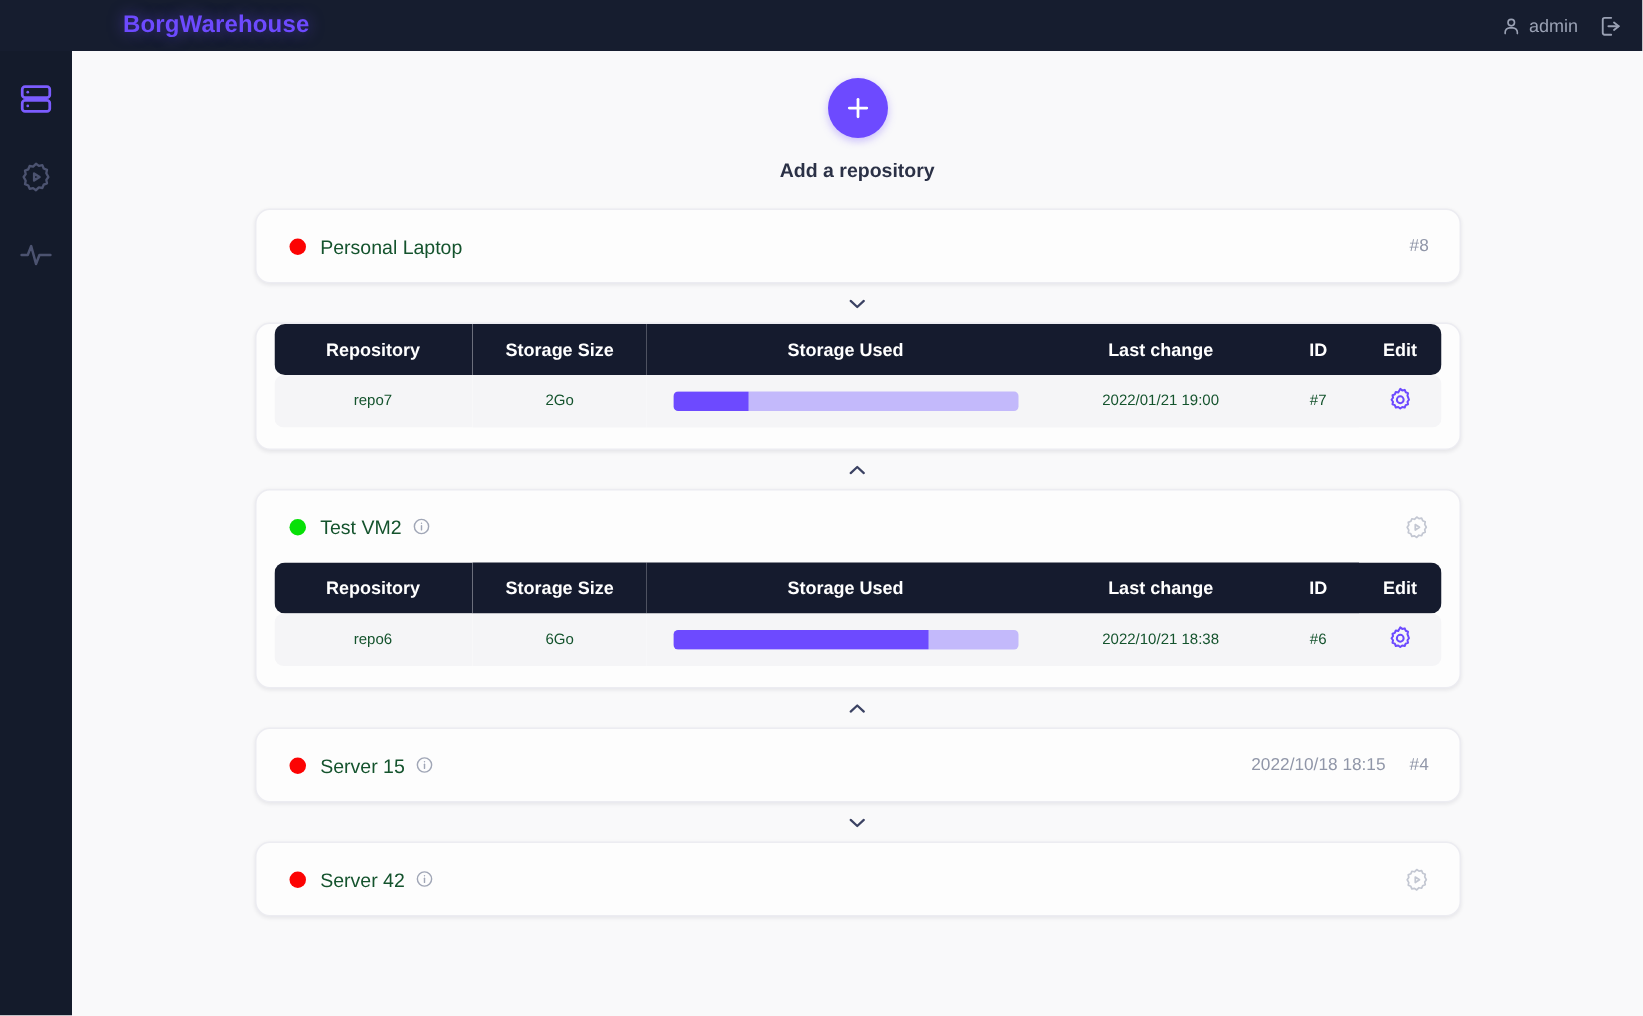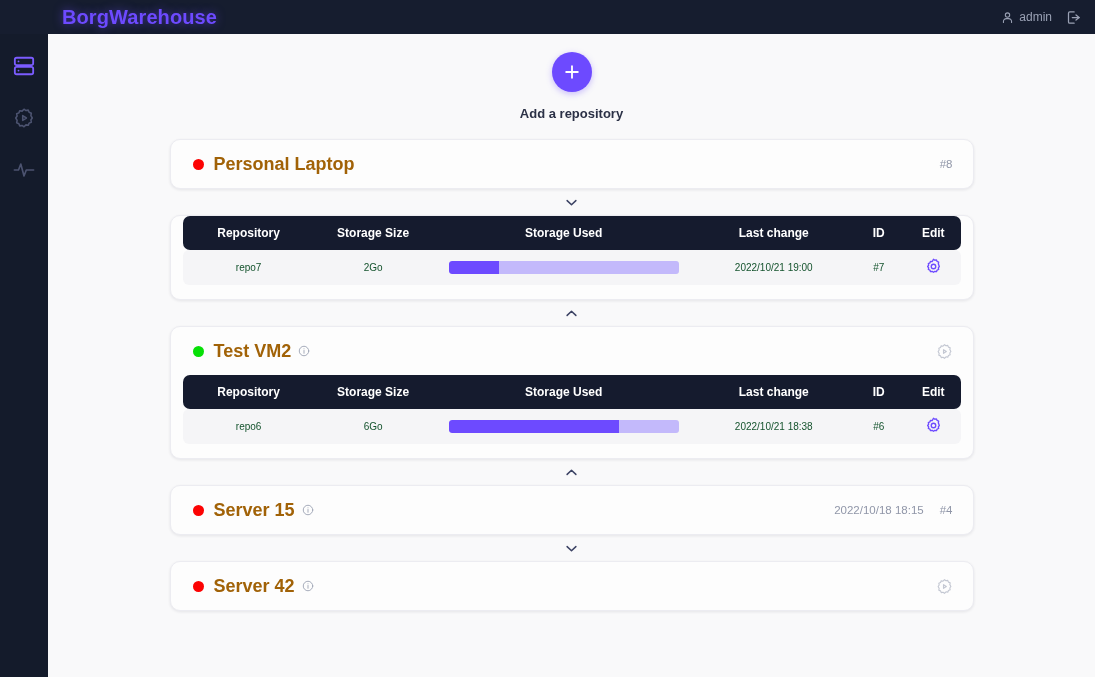--- a/index.html
+++ b/index.html
@@ -21,22 +21,22 @@
     position: absolute;
     top: 0; left: 0;
     width: 1095px;
     height: 34px;
     background: #161d2f;
     display: flex;
     align-items: center;
     z-index: 20;
   }
   .brand {
-    margin-left: 62px;
-    font-size: 20px;
+    margin-left: 82px;
+    font-size: 16px;
     font-weight: bold;
     color: #6d4aff;
     letter-spacing: .1px;
     text-shadow: 0 0 10px rgba(109,74,255,.55);
   }
   .topbar-right {
     margin-left: auto;
     display: flex;
     align-items: center;
     gap: 14px;
@@ -122,23 +122,23 @@
   }
   .dot {
     width: 11px; height: 11px;
     border-radius: 50%;
     margin-right: 10px;
     flex: 0 0 auto;
   }
   .dot.red   { background: #fc0303; }
   .dot.green { background: #07e007; }
   .card-title {
-    font-size: 18px;
-    font-weight: bold;
-    color: #a16207;
+    font-size: 13px;
+    font-weight: normal;
+    color: #14532d;
   }
   .info-icon { margin-left: 7px; display: flex; align-items: center; }
   .head-right {
     margin-left: auto;
     display: flex;
     align-items: center;
     gap: 16px;
   }
   .head-time { font-size: 11.5px; color: #9096a8; }
   .head-id   { font-size: 11.5px; color: #9096a8; }
@@ -292,21 +292,21 @@
               </thead>
               <tbody>
                 <tr>
                   <td class="col-repo">repo7</td>
                   <td class="col-size">2Go</td>
                   <td class="col-used">
                     <div class="bar-track">
                       <div class="bar-fill" style="width:22%"></div>
                     </div>
                   </td>
-                  <td class="col-change">2022/10/21 19:00</td>
+                  <td class="col-change">2022/01/21 19:00</td>
                   <td class="col-id">#7</td>
                   <td class="col-edit"><span class="edit-gear">
                       <svg class="icon-stroke" width="17" height="17" viewBox="0 0 24 24" fill="none" stroke="#6d4aff" stroke-width="1.9" stroke-linecap="round" stroke-linejoin="round">
                         <circle cx="12" cy="12" r="3.2"></circle>
                         <path d="M12 1.8l1.9 1.4 2.3-.5.9 2.2 2.2.9-.5 2.3L20.2 12l-1.4 1.9.5 2.3-2.2.9-.9 2.2-2.3-.5L12 20.2l-1.9-1.4-2.3.5-.9-2.2-2.2-.9.5-2.3L3.8 12l1.4-1.9-.5-2.3 2.2-.9.9-2.2 2.3.5z"></path>
                       </svg>
                     </span></td>
                 </tr>
               </tbody>
             </table>

